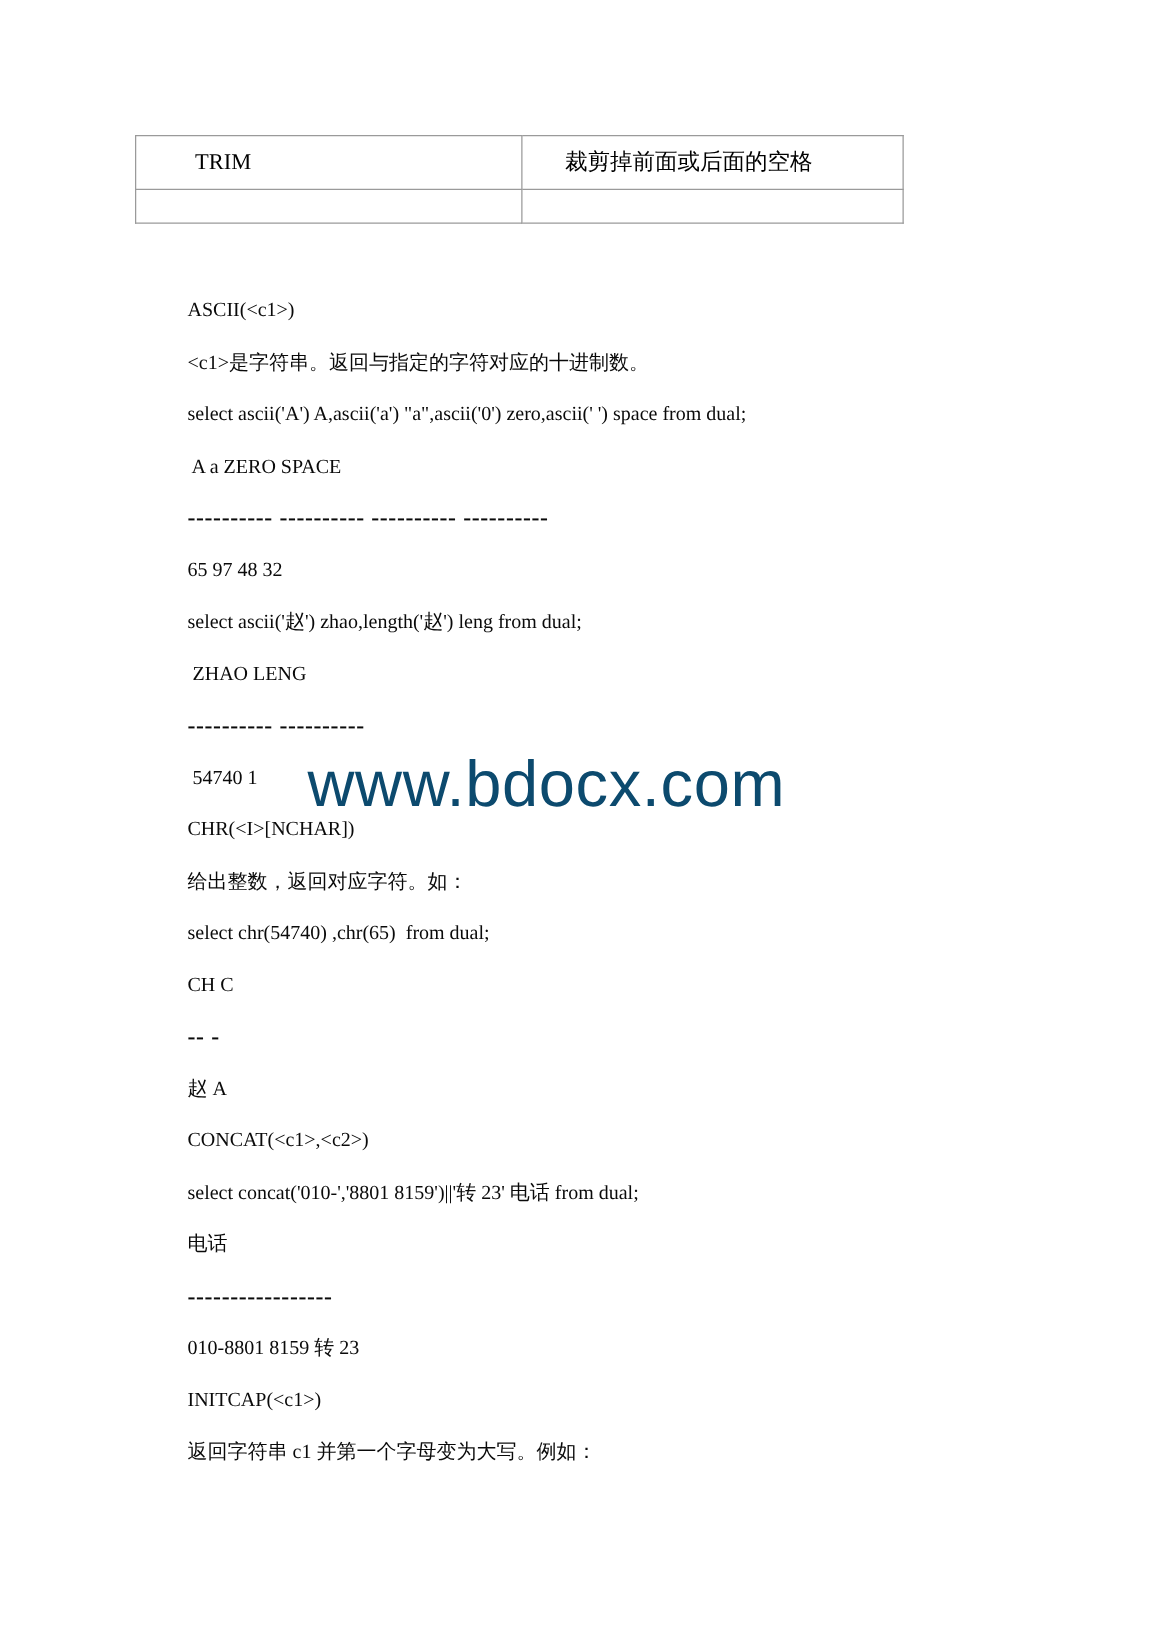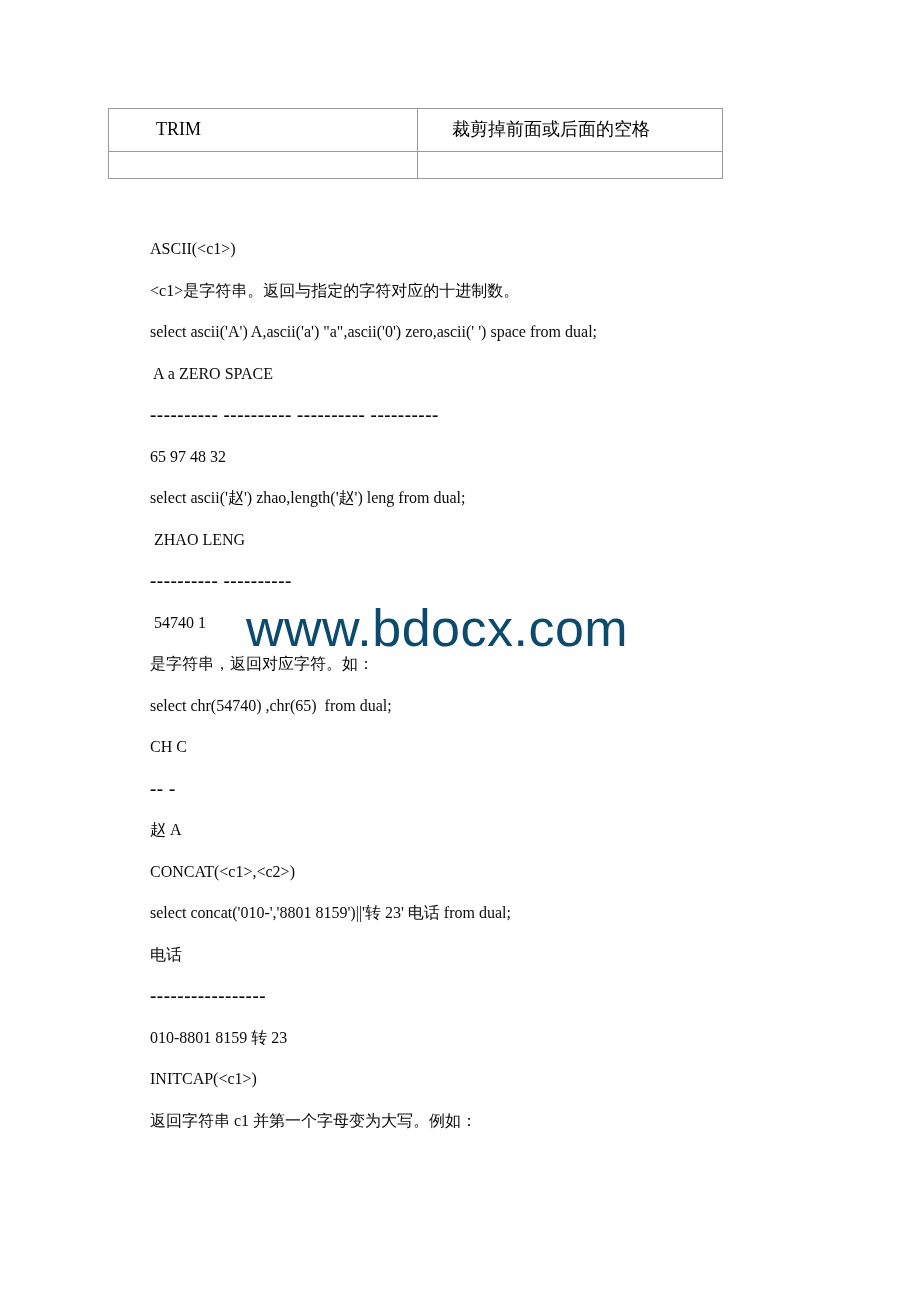--- a/index.html
+++ b/index.html
@@ -130,21 +130,22 @@
     <div class="line">ASCII(&lt;c1&gt;)</div>
     <div class="line">&lt;c1&gt;是字符串。返回与指定的字符对应的十进制数。</div>
     <div class="line">select ascii('A') A,ascii('a') "a",ascii('0') zero,ascii(' ') space from dual;</div>
     <div class="line"> A a ZERO SPACE</div>
     <div class="line dashes">---------- ---------- ---------- ----------</div>
     <div class="line">65 97 48 32</div>
     <div class="line">select ascii('赵') zhao,length('赵') leng from dual;</div>
     <div class="line"> ZHAO LENG</div>
     <div class="line dashes">---------- ----------</div>
     <div class="line"> 54740 1</div>
-    <div class="line">是字符串，返回对应字符。如：</div>
+    <div class="line">CHR(&lt;I&gt;[NCHAR])</div>
+    <div class="line">给出整数，返回对应字符。如：</div>
     <div class="line">select chr(54740) ,chr(65)  from dual;</div>
     <div class="line">CH C</div>
     <div class="line dashes">-- -</div>
     <div class="line">赵 A</div>
     <div class="line">CONCAT(&lt;c1&gt;,&lt;c2&gt;)</div>
     <div class="line">select concat('010-','8801 8159')||'转 23' 电话 from dual;</div>
     <div class="line">电话</div>
     <div class="line dashes">-----------------</div>
     <div class="line">010-8801 8159 转 23</div>
     <div class="line">INITCAP(&lt;c1&gt;)</div>

